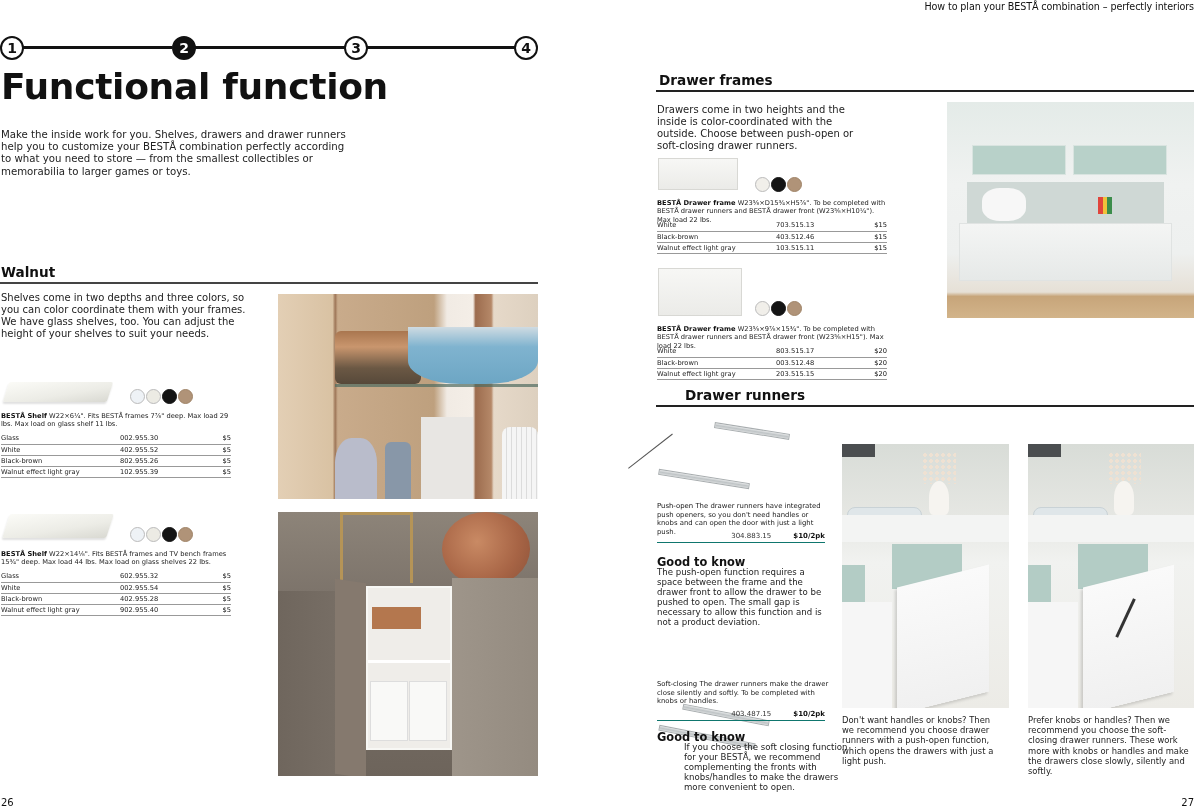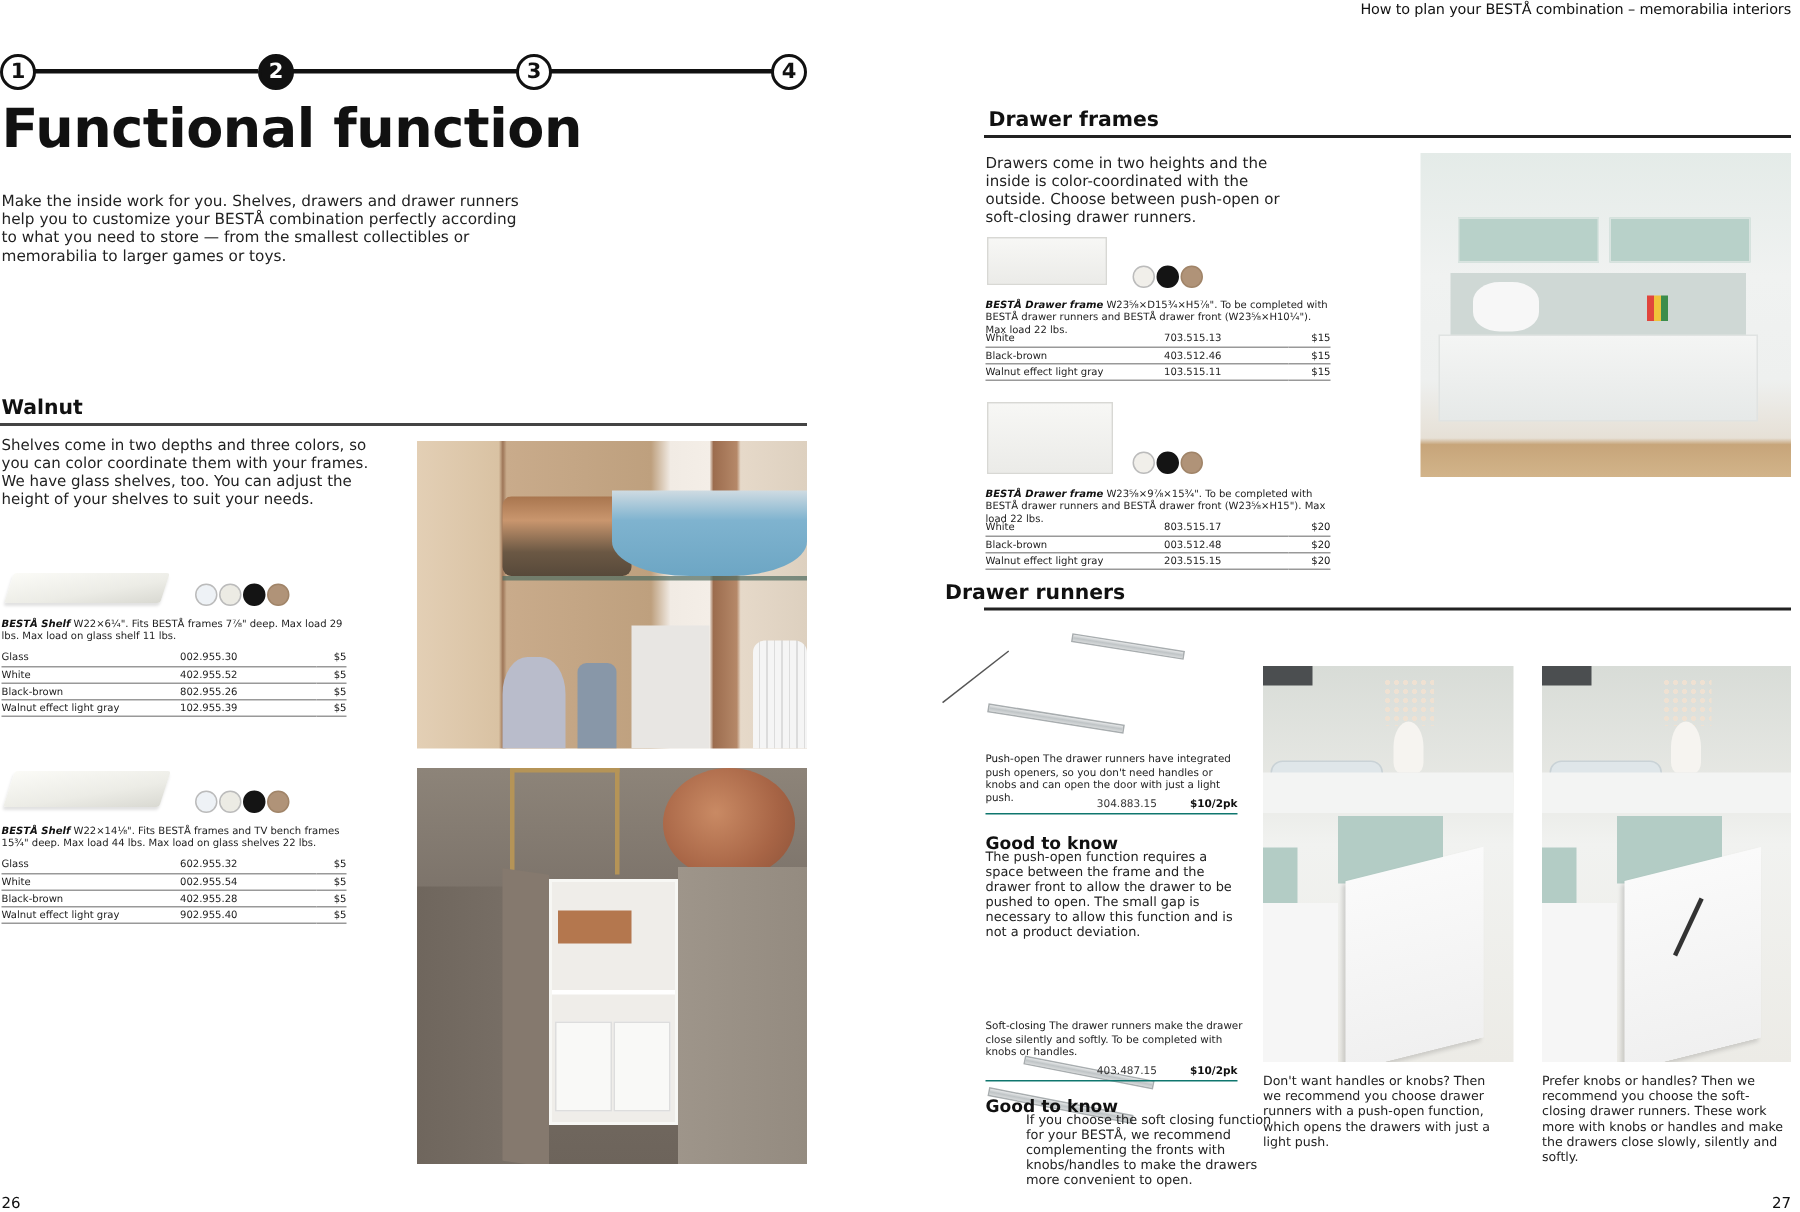--- a/index.html
+++ b/index.html
@@ -19,21 +19,21 @@
   .step.active { background: #111; color: #fff; }
 
   h1.title { left: 1px; top: 66px; font-size: 36px; font-weight: bold; letter-spacing: -0.3px; color: #111; }
   .intro { left: 1px; top: 129px; width: 350px; font-size: 10.2px; line-height: 12.2px; color: #222; }
 
   .section-title { font-size: 13.6px; font-weight: bold; color: #111; }
   .section-rule { height: 2px; background: #444; }
 
   .body-text { font-size: 10px; line-height: 12px; color: #222; }
   .small-text { font-size: 6.7px; line-height: 8.4px; color: #222; }
-  .small-text b { font-weight: bold; color: #111; font-style: italic; }
+  .small-text b { font-weight: bold; color: #111; }
 
   
   .ptable { border-collapse: collapse; font-size: 6.7px; color: #222; }
   .ptable td { height: 11px; border-bottom: 1px solid #999; padding: 0; vertical-align: middle; }
   .ptable td.price { text-align: right; font-weight: normal; color: #111; }
 
   .swatches { display: flex; gap: 1px; }
   .swatch { width: 15px; height: 15px; border-radius: 50%; border: 1px solid #bbb; }
 
   
@@ -93,21 +93,21 @@
   .gtk-body { font-size: 8.6px; line-height: 10.1px; color: #222; }
   .runner-desc { font-size: 6.9px; line-height: 8.6px; color: #222; }
   .runner-desc b { font-weight: normal; color: #111; }
   .runner-price-row { display: flex; justify-content: flex-end; font-size: 7px; border-bottom: 1px solid #0f766e; padding-bottom: 2px; }
   .runner-price-row .art { margin-right: 22px; color: #333; }
   .runner-price-row .prc { font-weight: bold; color: #111; }
 </style>
 </head>
 <body>
 
-<div class="abs running-head">How to plan your BESTÅ combination – memorabilia interiors</div>
+<div class="abs running-head">How to plan your BESTÅ combination – perfectly interiors</div>
 
 <div class="abs stepper">
   <div class="step-line" style="left:22px; width:150px;"></div>
   <div class="step-line" style="left:194px; width:152px;"></div>
   <div class="step-line" style="left:366px; width:150px;"></div>
   <div class="step" style="left:0;">1</div>
   <div class="step active" style="left:172px;">2</div>
   <div class="step" style="left:344px;">3</div>
   <div class="step" style="left:514px;">4</div>
 </div>
@@ -270,21 +270,21 @@
 
 <div class="abs photo ph-drawer" style="left:947px; top:102px; width:247px; height:216px;">
   <div class="bin" style="left:10%; width:38%;"></div>
   <div class="bin" style="left:51%; width:38%;"></div>
   <div class="inside"></div>
   <div class="ctrl"></div>
   <div class="cube"></div>
   <div class="front"></div>
 </div>
 
-<div class="abs section-title" style="left:630px; top:387px;">Drawer runners</div>
+<div class="abs section-title" style="left:685px; top:387px;">Drawer runners</div>
 <div class="abs section-rule" style="left:656px; top:405px; width:538px; background:#222;"></div>
 
 <div class="abs runner-img" style="left:656px; top:420px; width:140px; height:78px;">
   <div class="rail" style="left:58px; top:8px; width:76px; transform:rotate(9deg);"></div>
   <div class="rail" style="left:2px; top:56px; width:92px; transform:rotate(9deg);"></div>
   <div style="position:absolute; left:16px; top:14px; width:1px; height:56px; background:#555; transform:rotate(52deg); transform-origin:top;"></div>
 </div>
 <p class="abs runner-desc" style="left:657px; top:502px; width:172px;"><b>Push-open</b> <span>The drawer runners have integrated push openers, so you don't need handles or knobs and can open the door with just a light push.</span></p>
 <div class="abs runner-price-row" style="left:657px; top:532px; width:168px;">
   <span class="art">304.883.15</span>

